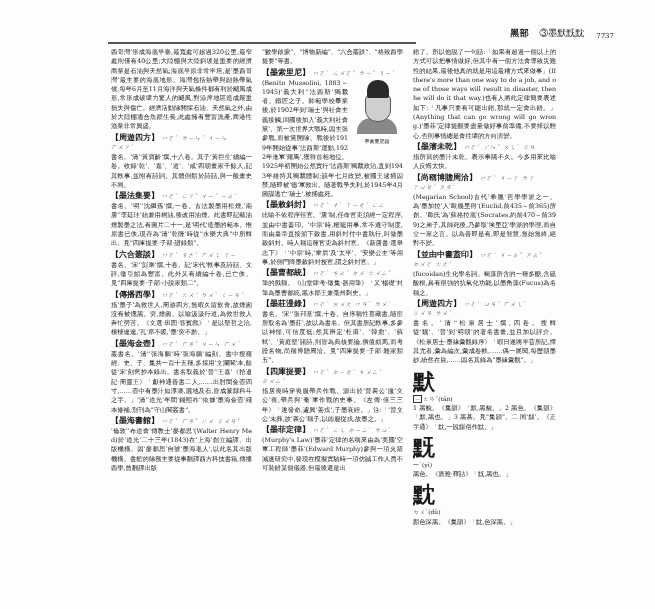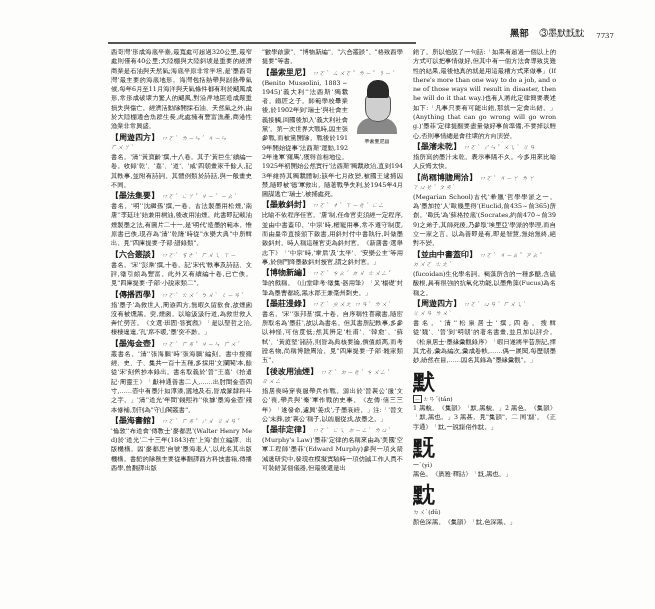--- a/index.html
+++ b/index.html
@@ -106,27 +106,27 @@
         <div class="face"></div>
         <div class="cap"></div>
       </div>
       <span class="photo-cap">墨索里尼圖</span>
     </div>
     <span class="def">(Benito Mussolini, 1883～1945)'義大利''法西斯'獨裁者。鐵匠之子。師範學校畢業後,於1902年到'瑞士'與社會主義接觸,回國後加入'義大利社會黨'。第一次世界大戰時,因主張參戰,而被黨開除。戰後於1919年開始從事'法西斯'運動,1922年進軍'羅馬',獲得首相地位。1925年初開始公然實行'法西斯'獨裁政治,直到1943年維持其獨裁體制;該年七月政變,被國王逮捕囚禁,隨即被'德'軍救出。隨著戰爭失利,於1945年4月圖謀逃亡'瑞士',被捕處死。</span>
 
     <span class="hw">【<span>墨敕斜封</span>】<span class="zy">ㄇㄛˋ ㄔˋ ㄒㄧㄝˊ ㄈㄥ</span></span>
     <span class="def">比喻不依程序任官。'唐'制,任命官吏須經一定程序,並由中書蓋印。'中宗'時,權寵用事,常不遵守制度,而由皇帝直接頒下敕書,用斜封付中書執行,叫做墨敕斜封。時人稱這種官吏為斜封官。《新唐書·選舉志下》「'中宗'時,'韋后'及'太平'、'安樂公主'等用事,於側門降墨敕斜封授官,謂之斜封官。」</span>
 
-    <span class="hw">【<span>博物新編</span>】<span class="zy">ㄇㄛˋ ㄘㄠˊ ㄉㄨ ㄊㄨㄥˇ</span></span>
+    <span class="hw">【<span>墨曹都統</span>】<span class="zy">ㄇㄛˋ ㄘㄠˊ ㄉㄨ ㄊㄨㄥˇ</span></span>
     <span class="def">筆的戲稱。《山堂肆考·徵集·器用筆》「又'楊礎'封筆為墨曹都統,黑水郡王兼毫州刺史。」</span>
 
     <span class="hw">【<span>墨莊漫錄</span>】<span class="zy">ㄇㄛˋ ㄓㄨㄤ ㄇㄢˋ ㄌㄨˋ</span></span>
     <span class="def">書名。'宋''張邦基'撰,十卷。自序稱性喜藏書,隨宦所取名為'墨莊',故以為書名。但其書所記軼事,多參以神怪,可信度低;然其辨定'杜甫'、'韓愈'、'蘇軾'、'黃庭堅'諸詩,則皆為典核要論,價值頗高,而考證名物,尚稱博贍周洽。見"四庫提要·子部·雜家類五"。</span>
 
-    <span class="hw">【<span>後改用油煙</span>】<span class="zy">ㄇㄛˋ ㄉㄧㄝˊ ㄘㄨㄥˊ</span></span>
+    <span class="hw">【<span>四庫提要</span>】<span class="zy">ㄇㄛˋ ㄉㄧㄝˊ ㄘㄨㄥˊ</span></span>
     <span class="zy2">ㄖㄨㄥˊ</span>
     <span class="def">指居喪時穿喪服帶兵作戰。源出於'晉襄公'服'文公'喪,帶兵與'秦'軍作戰的史事。《左傳·僖三三年》「遂發命,遽興'姜戎',子墨衰絰。」注:「'晉文公'未葬,故'襄公'稱子,以凶服從戎,故墨之。」</span>
 
     <span class="hw">【<span>墨菲定律</span>】<span class="zy">ㄇㄛˋ ㄈㄟ ㄉㄧㄥˋ ㄌㄩˋ</span></span>
     <span class="def">(Murphy's Law)'墨菲'定律的名稱來由為'美國'空軍工程師'墨菲'(Edward Murphy)參與一項火箭減速研究中,發現在模擬實驗時一項仿誠工作人員不可裝錯某個儀器,但最後還是出</span>
   </div>
 
   <div class="col col3">
     <span class="def">錯了。所以他說了一句話:「如果有超過一個以上的方式可以把事情做好,但其中有一個方法會導致災難性的結果,最後他真的就是用這最糟方式來做事」(If there's more than one way to do a job, and one of those ways will result in disaster, then he will do it that way.)也有人將此定律簡要表述如下:「凡事只要有可能出錯,那就一定會出錯。」(Anything that can go wrong will go wrong.)'墨菲'定律提醒要盡量做好事前準備,不要掉以輕心,否則事情總是會往壞的方向演變。</span>
 

